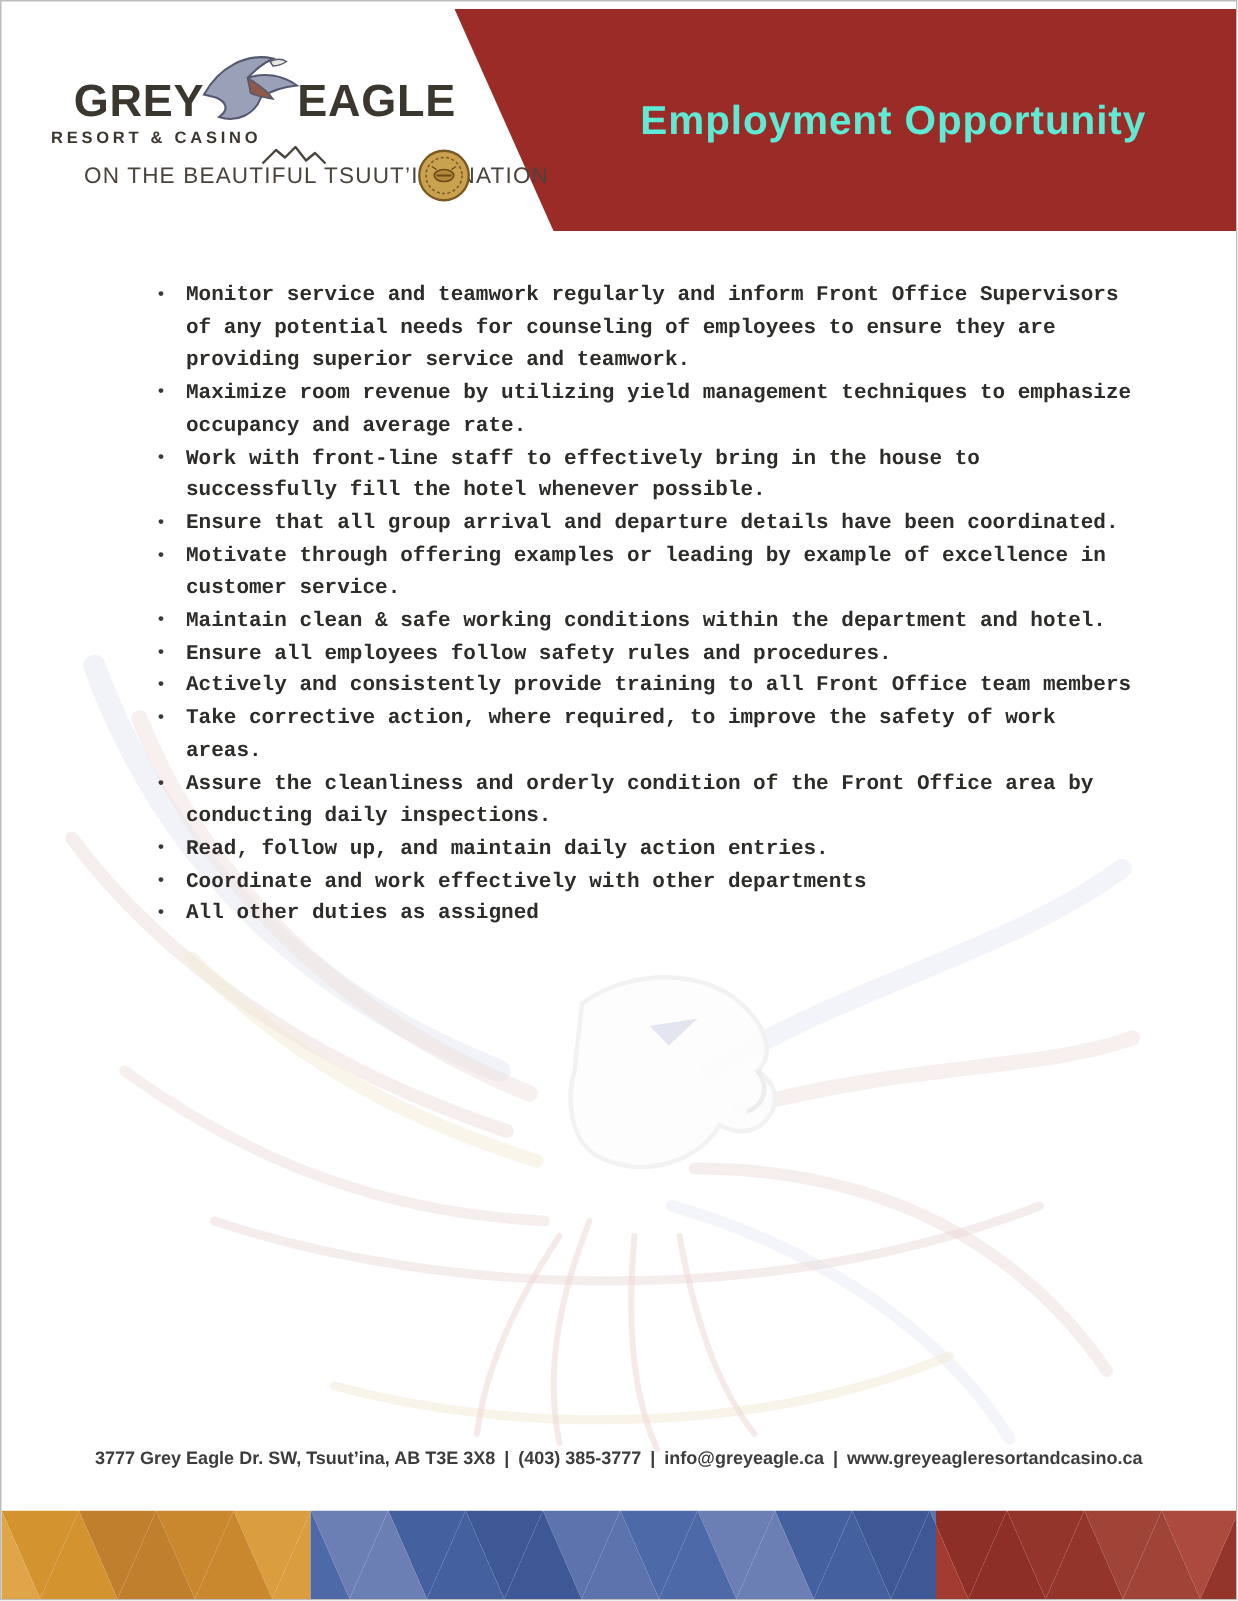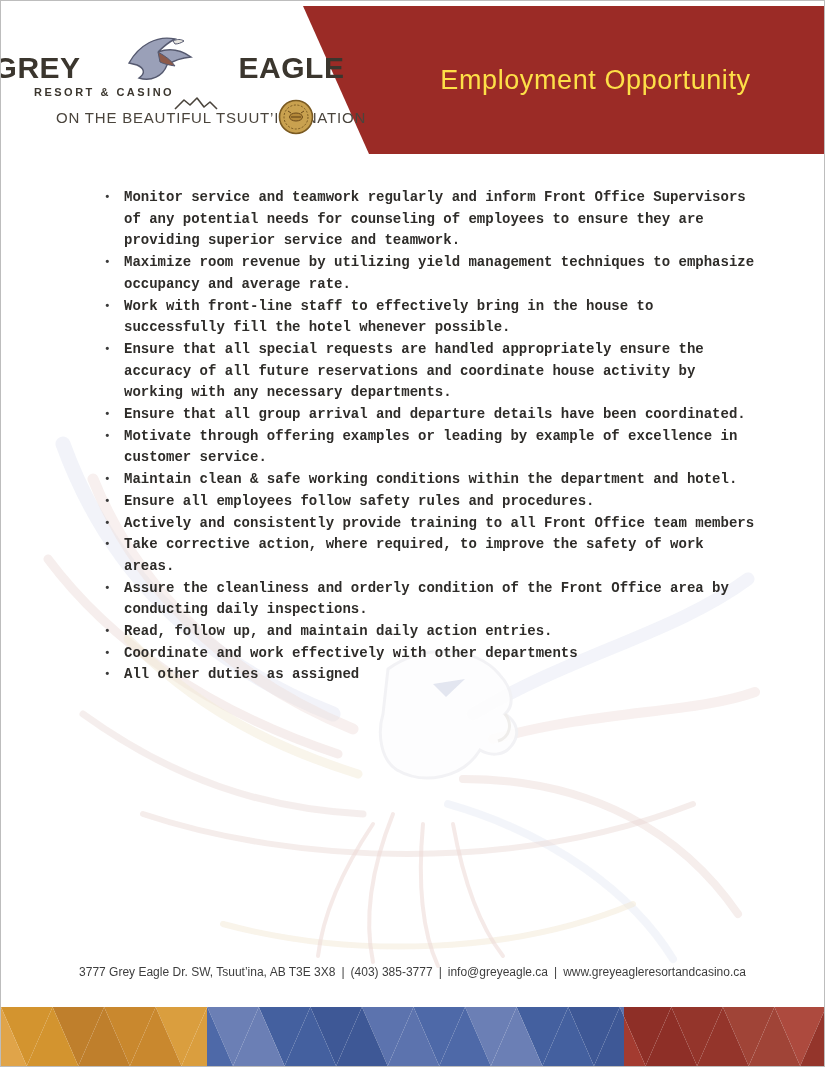--- a/index.html
+++ b/index.html
@@ -10,28 +10,27 @@
   }
   
   .banner{
     position:absolute;left:288px;top:5px;right:0;height:148px;
     background:var(--banner_red,#9B2B26);
     clip-path:polygon(14px 0, 100% 0, 100% 100%, 80px 100%);
     display:flex;align-items:center;justify-content:center;
     padding-left:78px;box-sizing:border-box;
   }
   .banner-title{
-    color:#fde047;font-size:27px;font-weight:normal;letter-spacing:.6px;
+    color:#5eead4;font-size:27px;font-weight:bold;letter-spacing:.6px;
   }
   .logo{position:absolute;left:33px;top:40px;width:270px;}
   .logo-row1{
-    display:flex;align-items:flex-end;justify-content:center;
+    display:flex;align-items:flex-end;justify-content:flex-end;
     color:var(--logo_ink,#3B362E);font-weight:bold;font-size:30px;letter-spacing:.5px;
     height:44px;
-    gap:48px;
   }
   .logo-eagle{width:74px;height:56px;margin:-16px -6px 0 -6px;flex:0 0 auto;}
   .logo-row2{
     text-align:left;color:var(--logo_ink,#3B362E);font-weight:bold;
     font-size:11px;letter-spacing:2.5px;margin-top:1px;
   }
   .logo-row3{
     position:relative;margin-top:11px;color:#4A443C;font-weight:normal;
     font-size:15px;letter-spacing:.8px;white-space:nowrap;width:212px;margin-left:22px;
   }
@@ -45,21 +44,21 @@
   }
   .duties li{position:relative;padding-left:23px;margin:0;font-family:Liberation Mono, monospace;}
   .duties li::before{
     content:"•";position:absolute;left:3px;top:0;font-size:11px;color:#3a3a3a;
   }
   
   .watermark{position:absolute;left:-8px;top:383px;width:772px;height:588px;opacity:.5;z-index:1;pointer-events:none;}
   
   .footer-line{
     position:absolute;left:0;top:964px;width:100%;text-align:center;
-    color:var(--footer_ink,#3D3D3D);font-weight:normal;font-size:12px;
+    color:var(--footer_ink,#3D3D3D);font-weight:bold;font-size:12px;
     letter-spacing:0;z-index:4;
   }
   .footer-line .sep{margin:0 6px;}
   .mosaic{position:absolute;left:0;bottom:0;width:825px;height:59px;display:block;z-index:4;}
 </style>
 </head>
 <body>
 
 <div class="page">
 
@@ -114,21 +113,20 @@
     </g>
     <path d="M395,285 C430,260 482,262 506,290 C521,306 521,322 512,330 C523,337 528,349 519,361 C512,371 499,373 487,366 C469,395 430,401 404,386 C388,376 384,350 390,330 Z" fill="#fcfcfd" stroke="#e3e3e9" stroke-width="3" opacity=".9"></path>
     <polygon points="440,300 472,295 453,313" fill="#b9c1da" opacity=".8"></polygon>
     <path d="M512,330 C520,340 517,353 505,357" fill="none" stroke="#dcd8d4" stroke-width="3" opacity=".9"></path>
   </svg>
 
   <ul class="duties">
     <li>Monitor service and teamwork regularly and inform Front Office Supervisors of any potential needs for counseling of employees to ensure they are providing superior service and teamwork.</li>
     <li>Maximize room revenue by utilizing yield management techniques to emphasize occupancy and average rate.</li>
     <li>Work with front-line staff to effectively bring in the house to successfully fill the hotel whenever possible.</li>
-    <li>Ensure that all special requests are handled appropriately ensure the accuracy of all future reservations and coordinate house activity by working with any necessary departments.</li>
     <li>Ensure that all group arrival and departure details have been coordinated.</li>
     <li>Motivate through offering examples or leading by example of excellence in customer service.</li>
     <li>Maintain clean &amp; safe working conditions within the department and hotel.</li>
     <li>Ensure all employees follow safety rules and procedures.</li>
     <li>Actively and consistently provide training to all Front Office team members</li>
     <li>Take corrective action, where required, to improve the safety of work areas.</li>
     <li>Assure the cleanliness and orderly condition of the Front Office area by conducting daily inspections.</li>
     <li>Read, follow up, and maintain daily action entries.</li>
     <li>Coordinate and work effectively with other departments</li>
     <li>All other duties as assigned</li>

